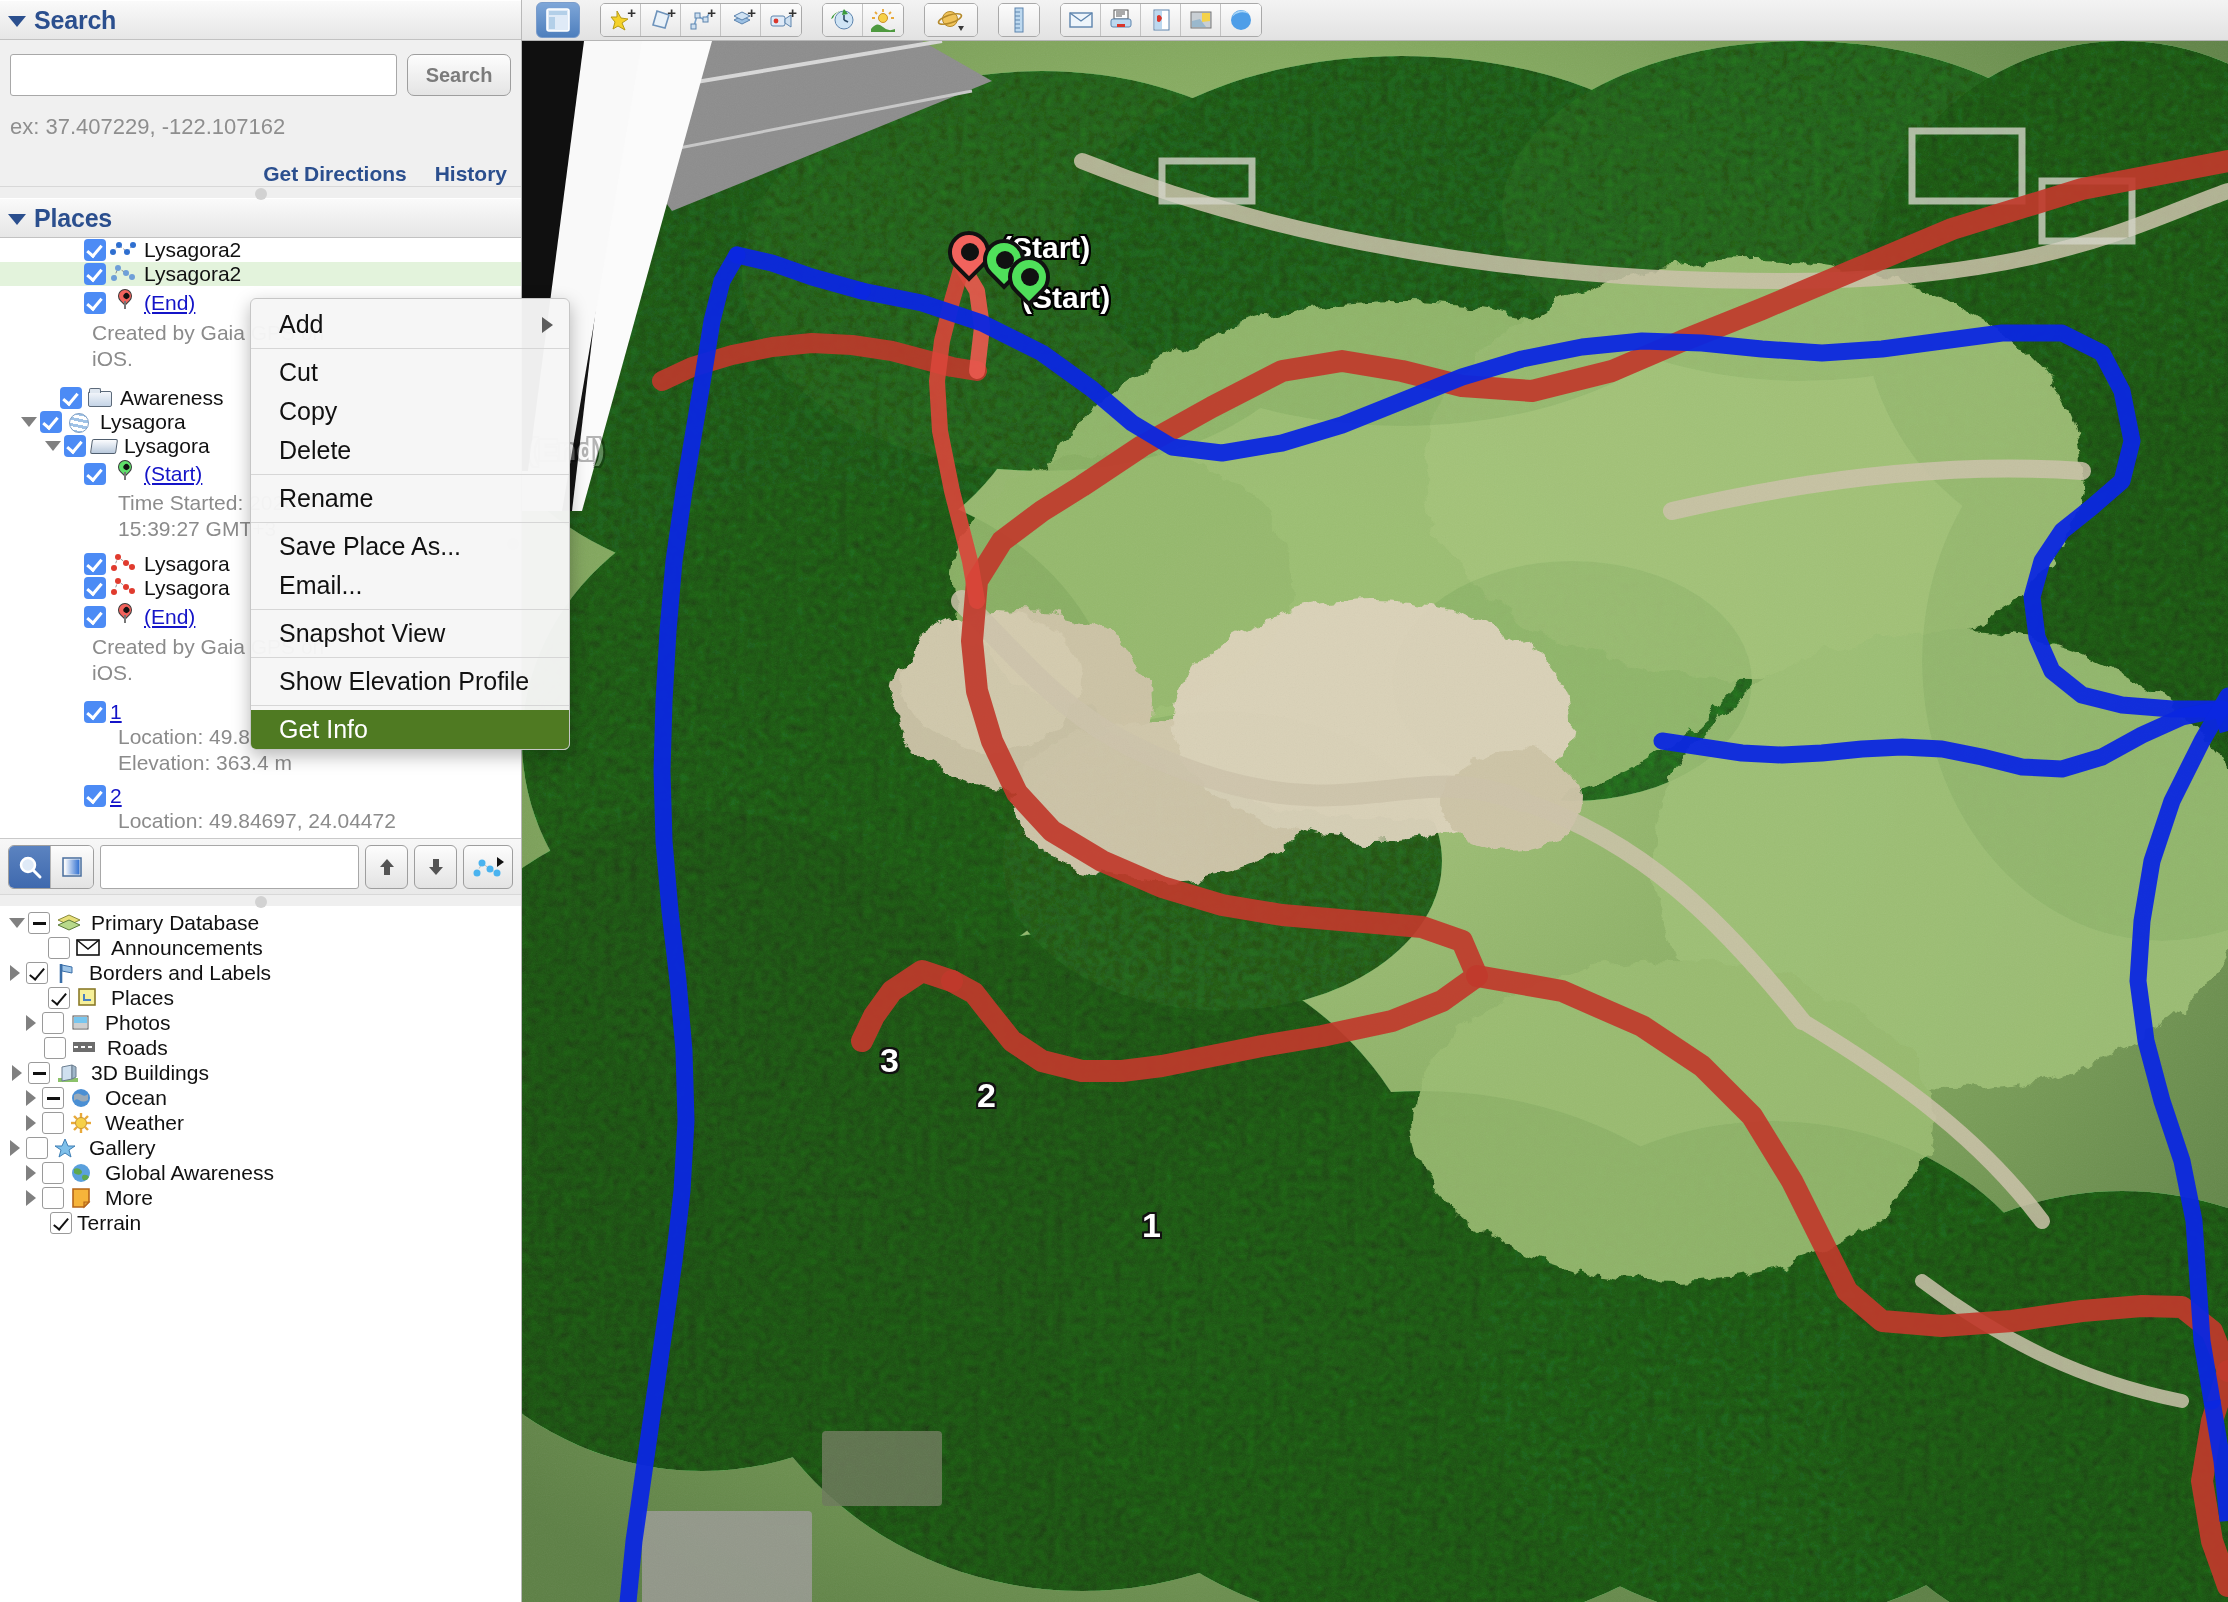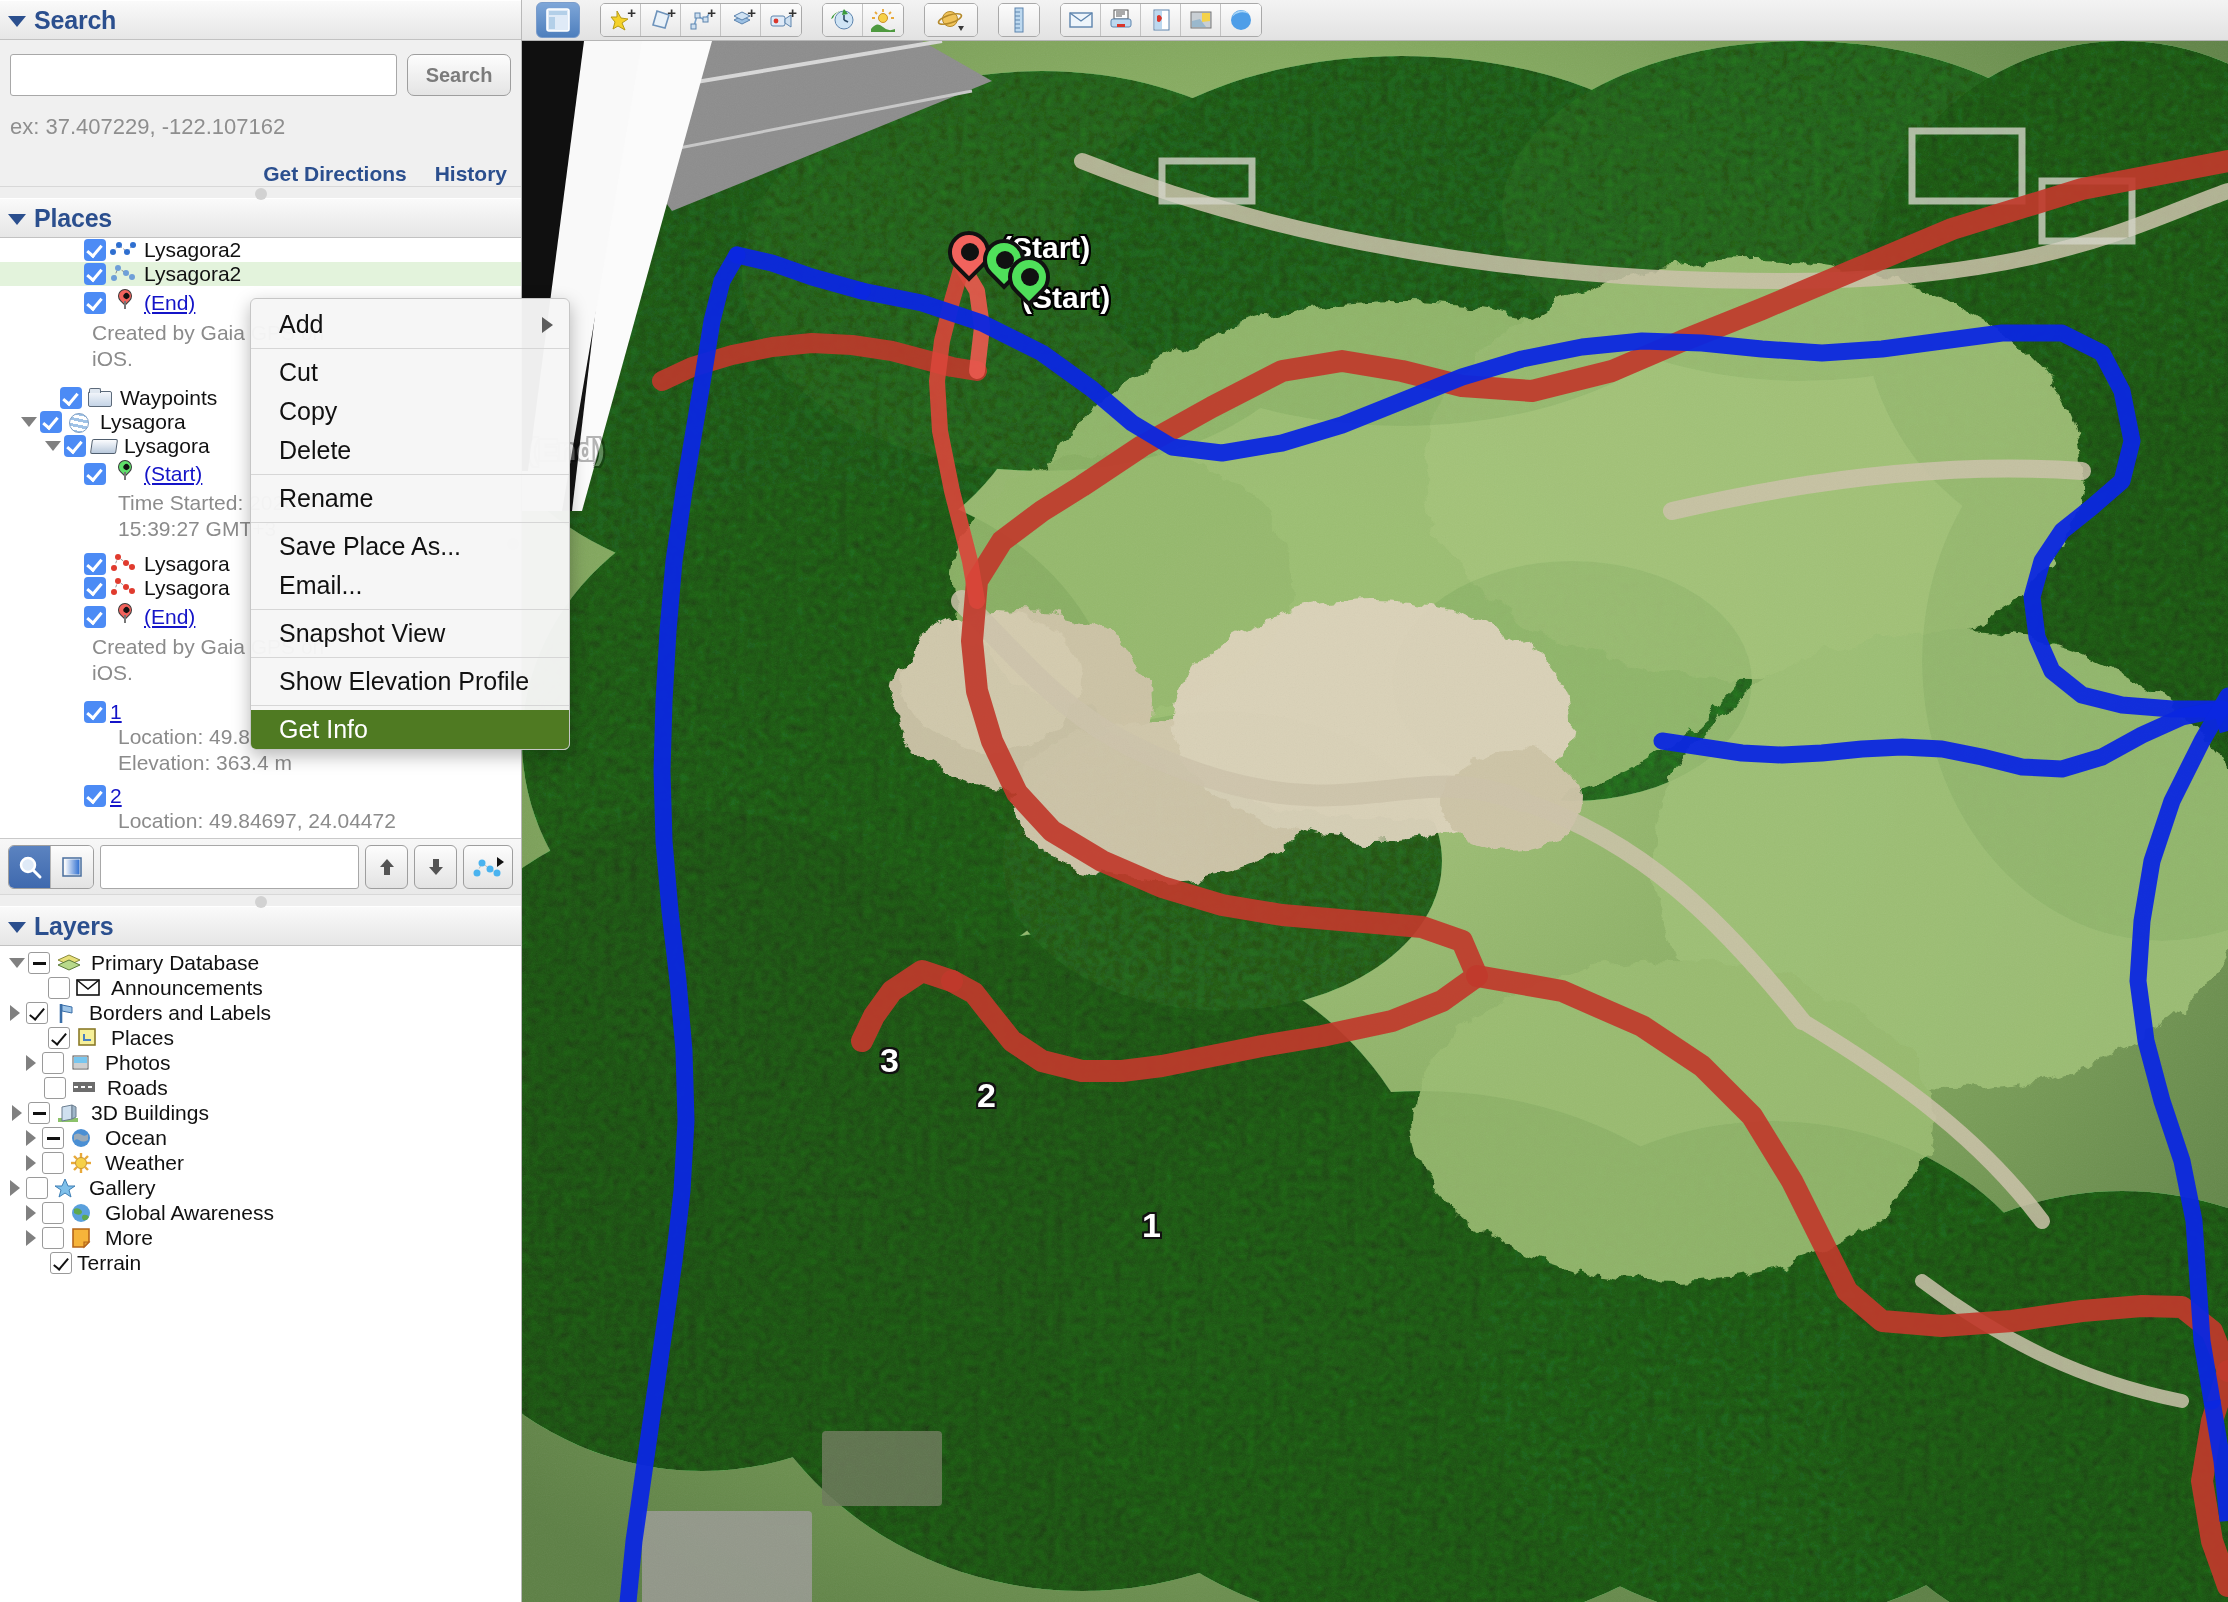--- a/index.html
+++ b/index.html
@@ -377,21 +377,21 @@
         <div class="lbl link">(End)</div>
       </div>
       <div class="meta">Created by Gaia GPS on</div>
       <div class="meta">iOS.</div>
 
       <div class="tree-row" style="padding-left:60px; margin-top:14px;">
         <div class="cb"></div>
         <div class="ic">
             <div class="ic-folder"></div>
           </div>
-        <div class="lbl">Waypoints</div>
+        <div class="lbl">Awareness</div>
       </div>
 
       <div class="tree-row" style="padding-left:18px;">
         <div class="disc">
             <div class="t"></div>
           </div>
         <div class="cb"></div>
         <div class="ic">
             <div class="ic-globe"></div>
           </div>
@@ -520,24 +520,20 @@
             <circle cx="11" cy="9" r="3.5" fill="#4ab3ef"></circle>
             <circle cx="19" cy="15" r="3.5" fill="#4ab3ef"></circle>
             <circle cx="26" cy="19" r="3.5" fill="#4ab3ef"></circle>
             <polygon points="26,3 33,8 26,13" fill="#111"></polygon>
           </svg>
       </div>
     </div>
 
     <div class="splitter"></div>
 
-    <div class="panel-header">
-      <div class="tri"></div>
-      <div class="ptitle">Layers</div>
-    </div>
     <div id="layers-scroll">
 
       <div class="layer-row" style="padding-left:6px;">
         <div class="disc">
             <div class="t"></div>
           </div>
         <div class="lcb dash"></div>
         <div class="licon">
           <svg width="28" height="22" viewBox="0 0 28 22">
               <polygon points="14,3 25,8 14,13 3,8" fill="#e8e07a" stroke="#8a8a3a"></polygon>

